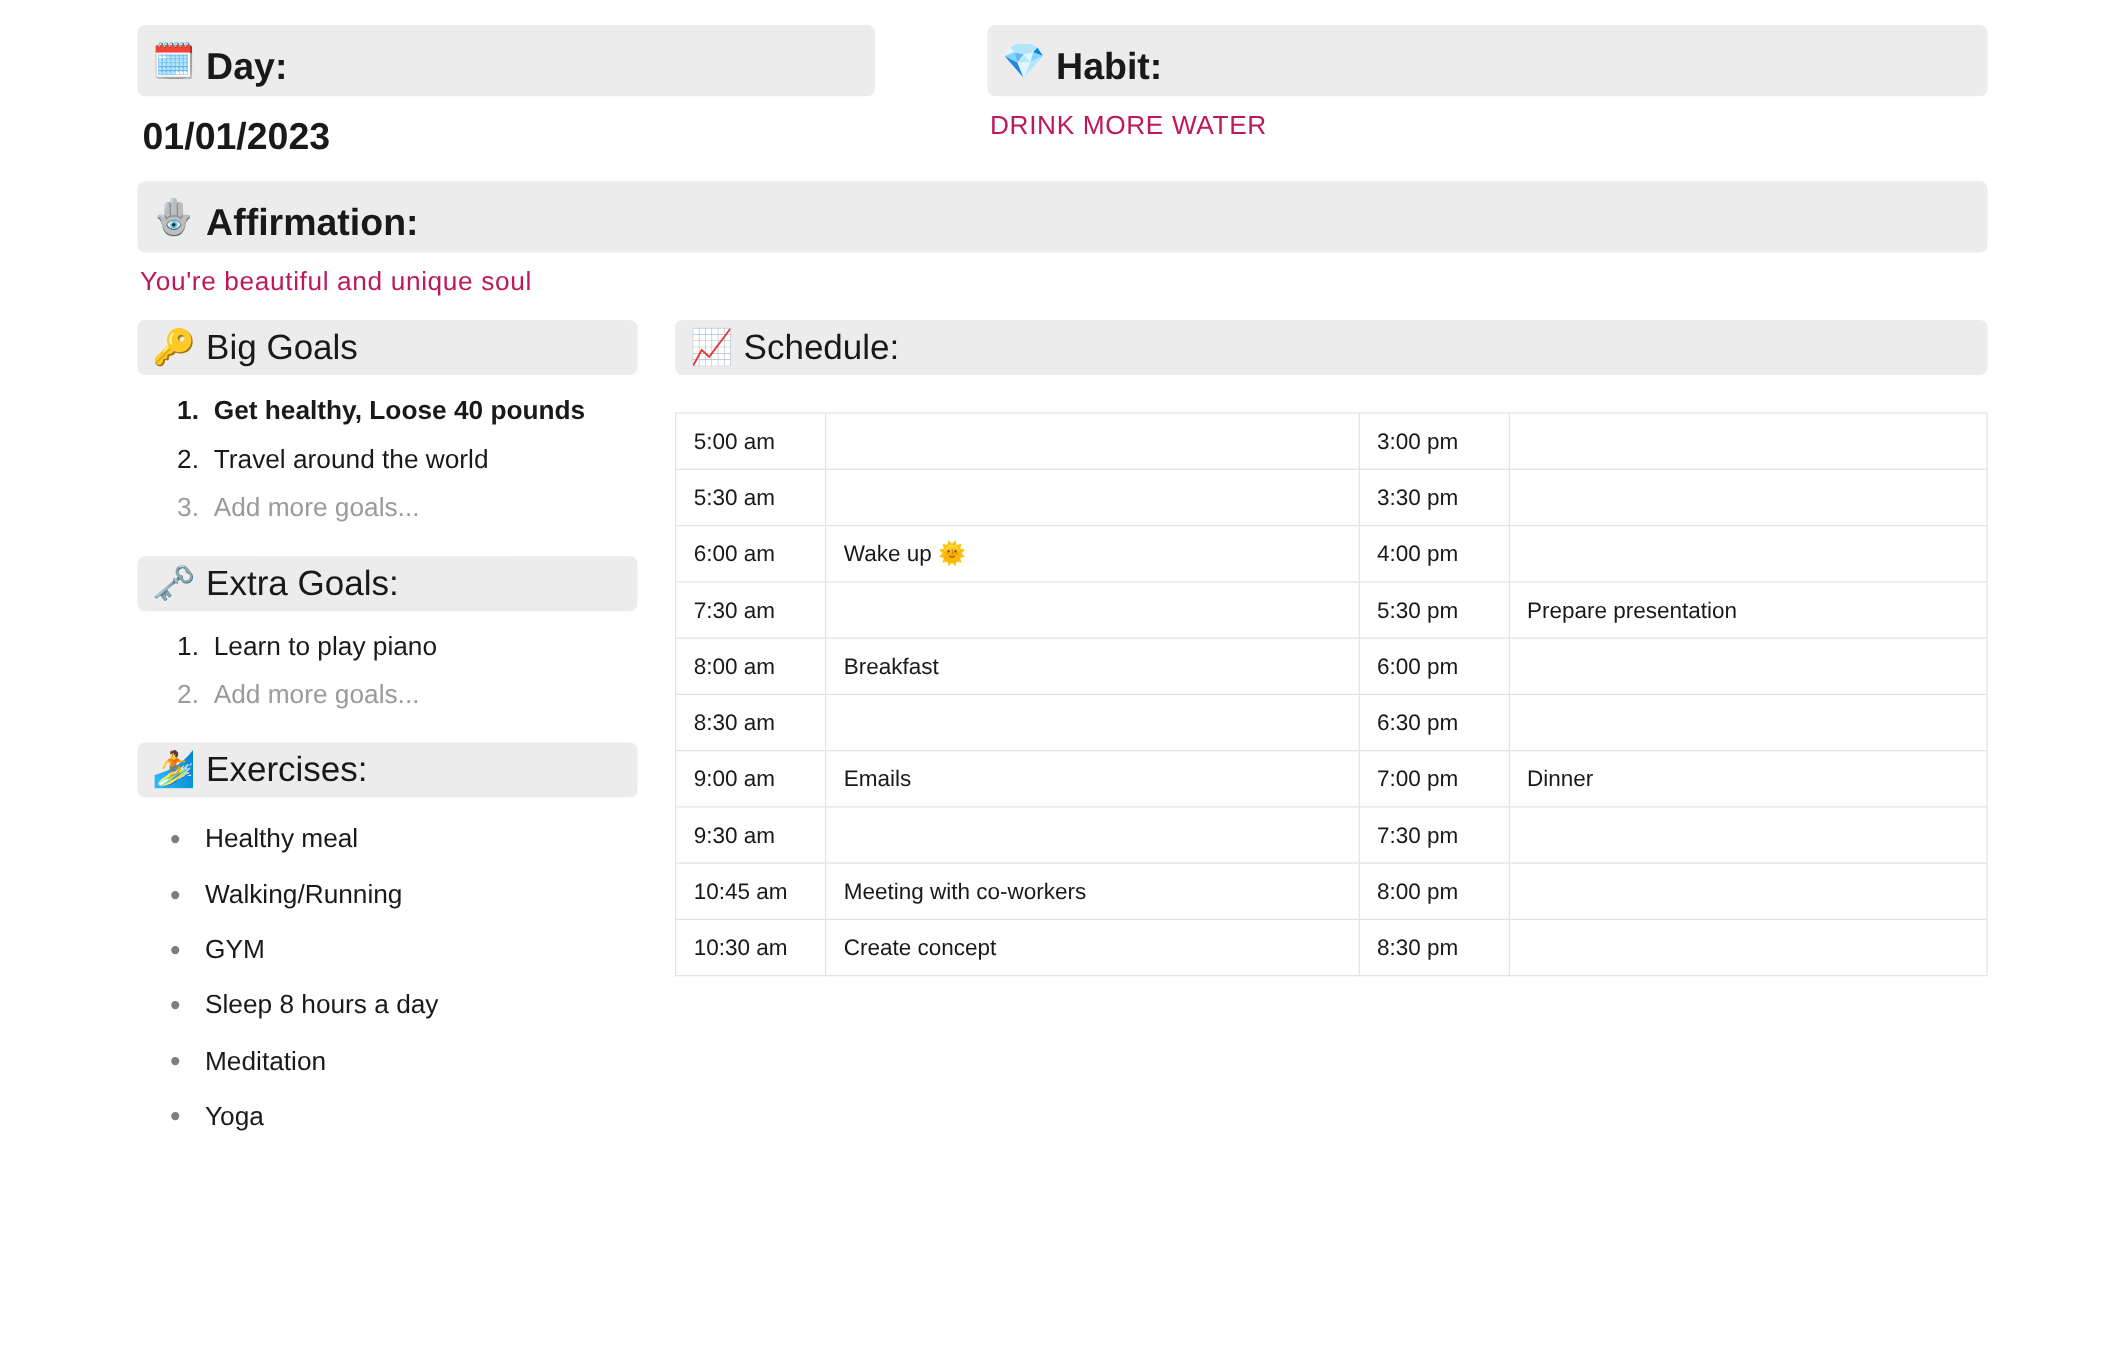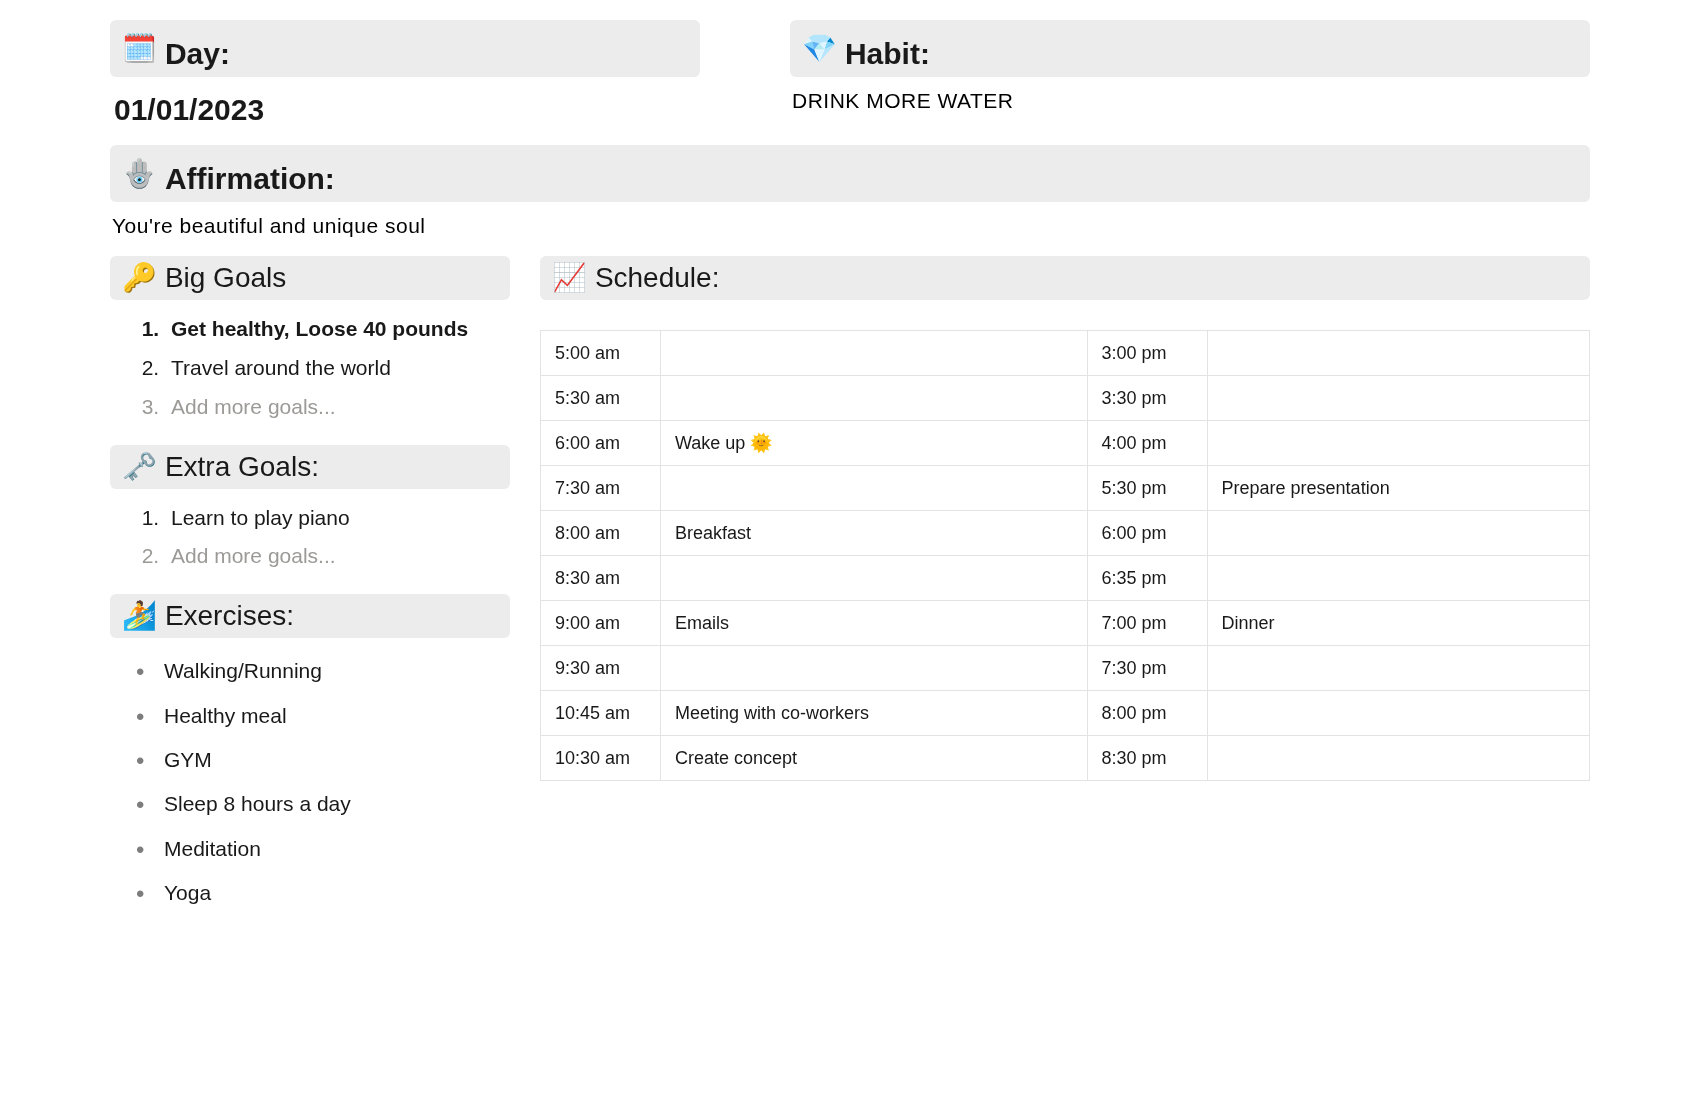--- a/index.html
+++ b/index.html
@@ -29,21 +29,21 @@
     font-weight: 700;
     margin-top: 11px;
   }
   .h-icon { font-size: 28px; line-height: 1; }
   .value-big {
     font-size: 30px;
     font-weight: 700;
     padding: 6px 4px 18px 4px;
   }
   .value-placeholder {
-    color: #000000;
+    color: #be185d;
     font-size: 21px;
     padding: 2px 2px 18px 2px;
     letter-spacing: 0.5px;
   }
   .value-placeholder.caps { text-transform: uppercase; }
   .sub-h {
     font-size: 28px;
     font-weight: 400;
   }
   .two-col { display: flex; gap: 30px; }
@@ -136,22 +136,22 @@
     <ol class="goals" id="extra-goals-list">
         <li>Learn to play piano</li>
         <li class="placeholder">Add more goals...</li>
       </ol>
 
     <div class="h-block">
       <span class="h-icon">🏄</span>
       <span class="sub-h">Exercises:</span>
     </div>
     <ul class="bullets" id="exercises-list">
+        <li>Healthy meal</li>
         <li>Walking/Running</li>
-        <li>Healthy meal</li>
         <li>GYM</li>
         <li>Sleep 8 hours a day</li>
         <li>Meditation</li>
         <li>Yoga</li>
       </ul>
 
   </div>
 
   <div class="right">
     <div class="h-block">
@@ -186,21 +186,21 @@
           </tr>
           <tr>
             <td class="time">8:00 am</td>
             <td class="act">Breakfast</td>
             <td class="time">6:00 pm</td>
             <td class="act"></td>
           </tr>
           <tr>
             <td class="time">8:30 am</td>
             <td class="act"></td>
-            <td class="time">6:35 pm</td>
+            <td class="time">6:30 pm</td>
             <td class="act"></td>
           </tr>
           <tr>
             <td class="time">9:00 am</td>
             <td class="act">Emails</td>
             <td class="time">7:00 pm</td>
             <td class="act">Dinner</td>
           </tr>
           <tr>
             <td class="time">9:30 am</td>

